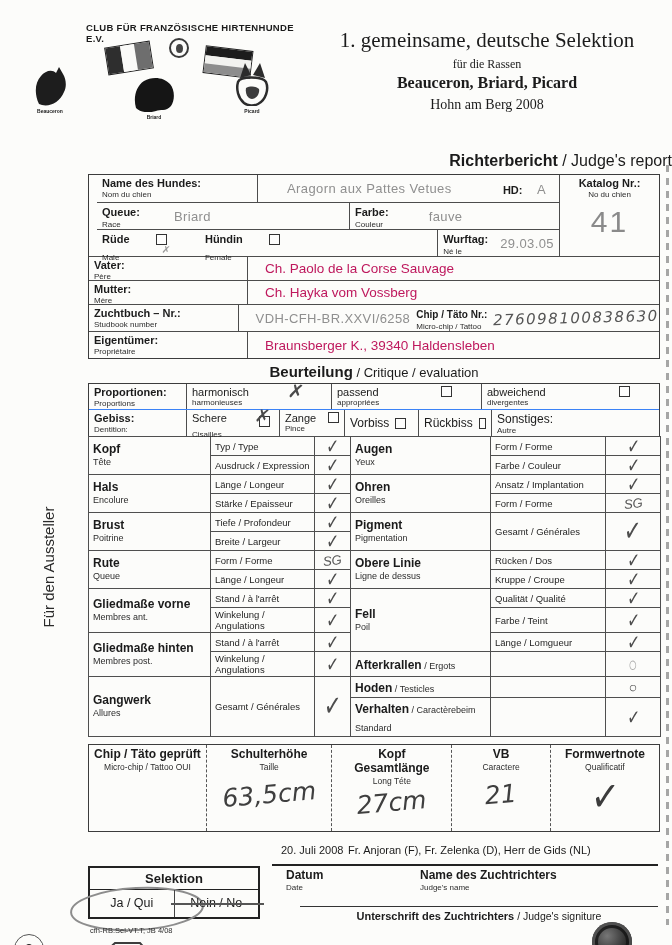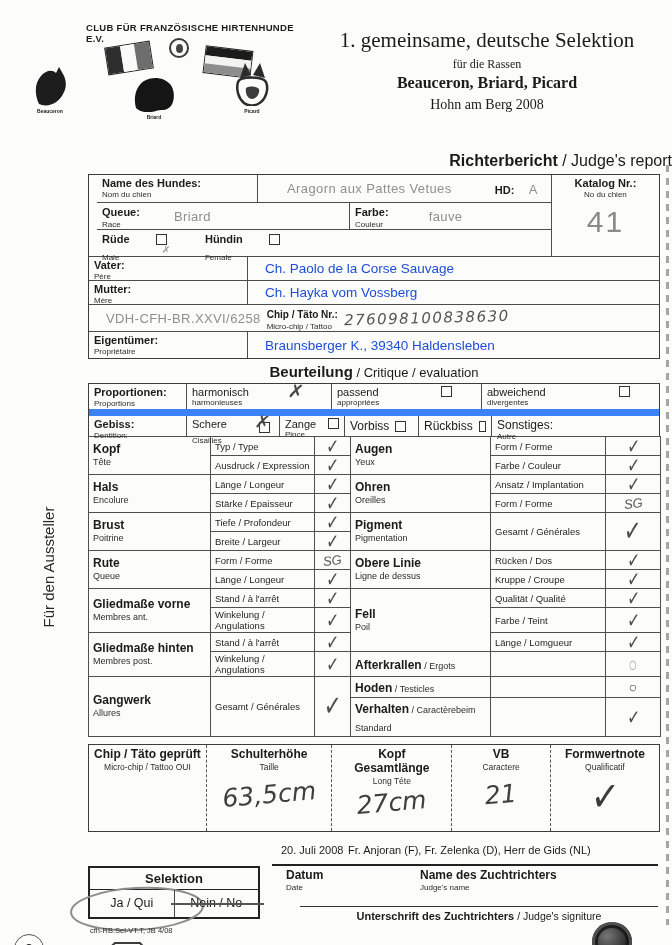--- a/index.html
+++ b/index.html
@@ -27,21 +27,21 @@
   .t2 { font-size:12px; margin-top:4px; }
   .t3 { font-size:16px; font-weight:bold; margin-top:2px; }
   .t4 { font-size:14px; margin-top:5px; }
   .rpt-title { text-align:right; font-size:16px; margin-top:24px; }
   .rpt-title b { font-weight:bold; }
 
   
   .lbl  { font-weight:bold; font-size:11px; line-height:1.15; }
   .sub  { font-size:8px; line-height:1.2; color:#2c2c2c; }
   .typed  { color:#8f8f8f; font-size:13px; letter-spacing:.4px; }
-  .typed2 { color:#1d4ed8; font-size:13.5px; }
+  .typed2 { color:#be185d; font-size:13.5px; }
   .hand { font-style:italic; color:#3f3f3f; font-family:"DejaVu Sans",sans-serif; }
 
   
   .itable { margin:4px 12px 0 88px; width:572px; border:1.6px solid #3c3c3c; }
   .itop { display:flex;margin-left:8px; }
   .itopl { width:462px; }
   .irow { display:flex; border-top:1px solid #4c4c4c; }
   .irow:first-child { border-top:none; }
   .icell { border-left:1px solid #4c4c4c; padding:2px 5px; position:relative; }
   .icell:first-child { border-left:none; }
@@ -52,21 +52,21 @@
   .cb { display:inline-block; width:11px; height:11px; border:1.3px solid #333; vertical-align:-1px; background:#fdfdfc; }
   .handx { font-size:17px; color:#4a4a4a; line-height:0; display:inline-block; transform:rotate(8deg); }
   .sexgrp { display:inline-block; margin-right:34px; }
   .sexgrp .row1 { display:flex; gap:26px; align-items:center; }
   .chipnum { font-size:15px; letter-spacing:1.5px; color:#555; transform:rotate(-1.5deg); white-space:nowrap; }
 
   
   .bheading { text-align:center; font-size:13px; margin-top:4px; margin-left:76px; }
   .bheading b { font-size:15px; }
   .ptable { margin:3px 12px 0 88px; width:572px; border:1.6px solid #3c3c3c; }
-  .prow { display:flex; border-top:7px solid #3b82f6; }
+  .prow { display:flex; border-top:1px solid #3b82f6; }
   .prow:first-child { border-top:none; }
   .pcell { border-left:1px solid #4c4c4c; padding:2px 5px; position:relative; }
   .pcell:first-child { border-left:none; }
   .optline { display:flex; justify-content:space-between; align-items:flex-start; }
   .opt { font-size:11px; }
 
   
   .etable { margin:-1px 12px 0 88px; width:572px; border-collapse:collapse; table-layout:fixed; }
   .etable td { border:1px solid #4f4f4f; padding:1px 4px; vertical-align:middle; overflow:visible; }
   .etable tr { height:19px; }
@@ -217,20 +217,27 @@
               <span class="sub">Male</span>
             </span>
             <span class="sexgrp">
               <span class="row1">
                 <span class="lbl">Hündin</span>
                 <span class="cb"></span>
               </span>
               <span class="sub">Female</span>
             </span>
           </div>
+          <div class="icell vmid" style="flex:1; gap:12px;">
+            <span>
+              <span class="lbl">Wurftag:</span>
+              <span class="sub" style="display:block">Né le</span>
+            </span>
+            <span class="typed">29.03.05</span>
+          </div>
         </div>
       </div>
       <div class="katalog">
         <div class="lbl">Katalog Nr.:</div>
         <div class="sub">No du chien</div>
         <div class="big typed">41</div>
       </div>
     </div>
     <div class="irow h24">
       <div class="icell" style="width:158px">
@@ -244,20 +251,24 @@
     <div class="irow h24">
       <div class="icell" style="width:158px">
         <div class="lbl">Mutter:</div>
         <div class="sub">Mère</div>
       </div>
       <div class="icell vmid" style="flex:1">
           <span class="typed2" style="margin-left:12px">Ch. Hayka vom Vossberg</span>
         </div>
     </div>
     <div class="irow h27">
+      <div class="icell" style="width:158px">
+        <div class="lbl">Zuchtbuch – Nr.:</div>
+        <div class="sub">Studbook number</div>
+      </div>
       <div class="icell vmid" style="flex:1; gap:6px; padding-right:0;">
         <span class="typed" style="margin-left:12px; white-space:nowrap;">VDH-CFH-BR.XXVI/6258</span>
         <span>
           <span class="lbl" style="font-size:10px; white-space:nowrap;">Chip / Täto Nr.:</span>
           <span class="sub" style="display:block; white-space:nowrap;">Micro-chip / Tattoo</span>
         </span>
         <span class="hand chipnum">276098100838630</span>
       </div>
     </div>
     <div class="irow h27">

